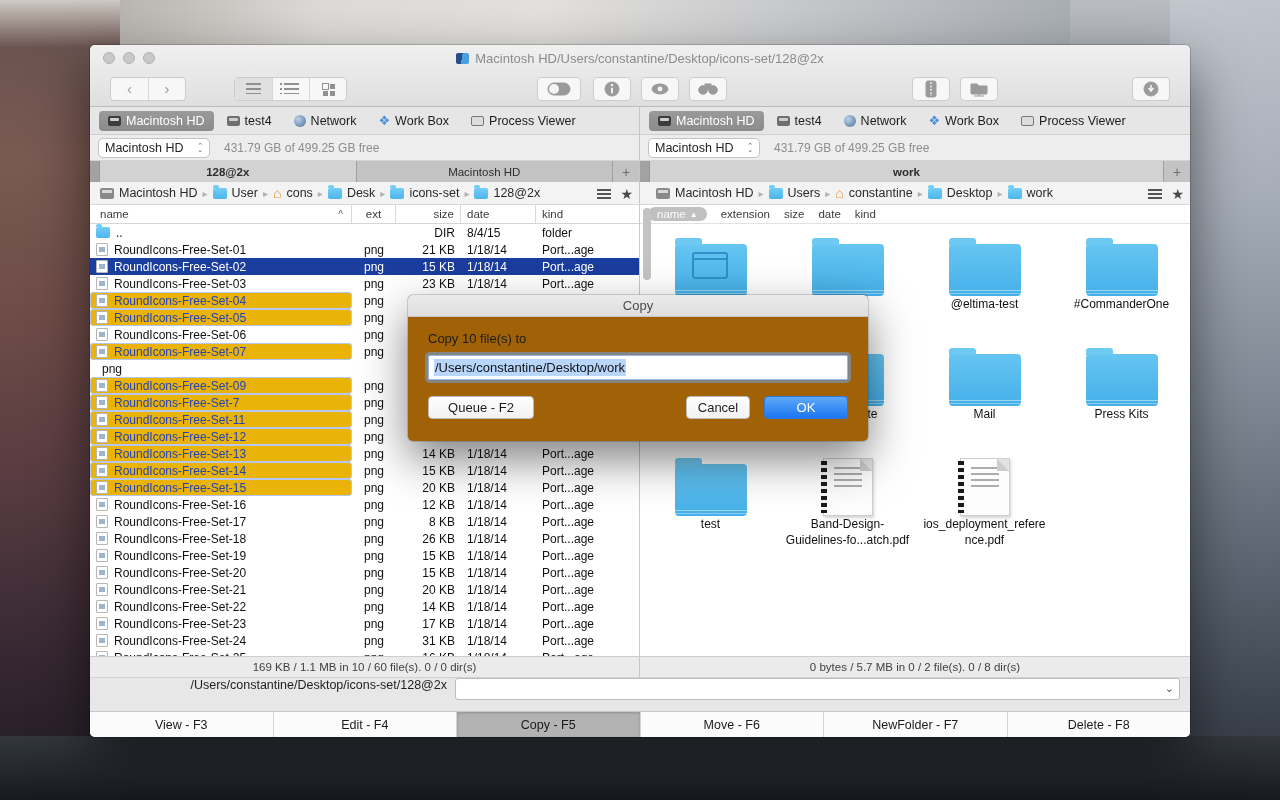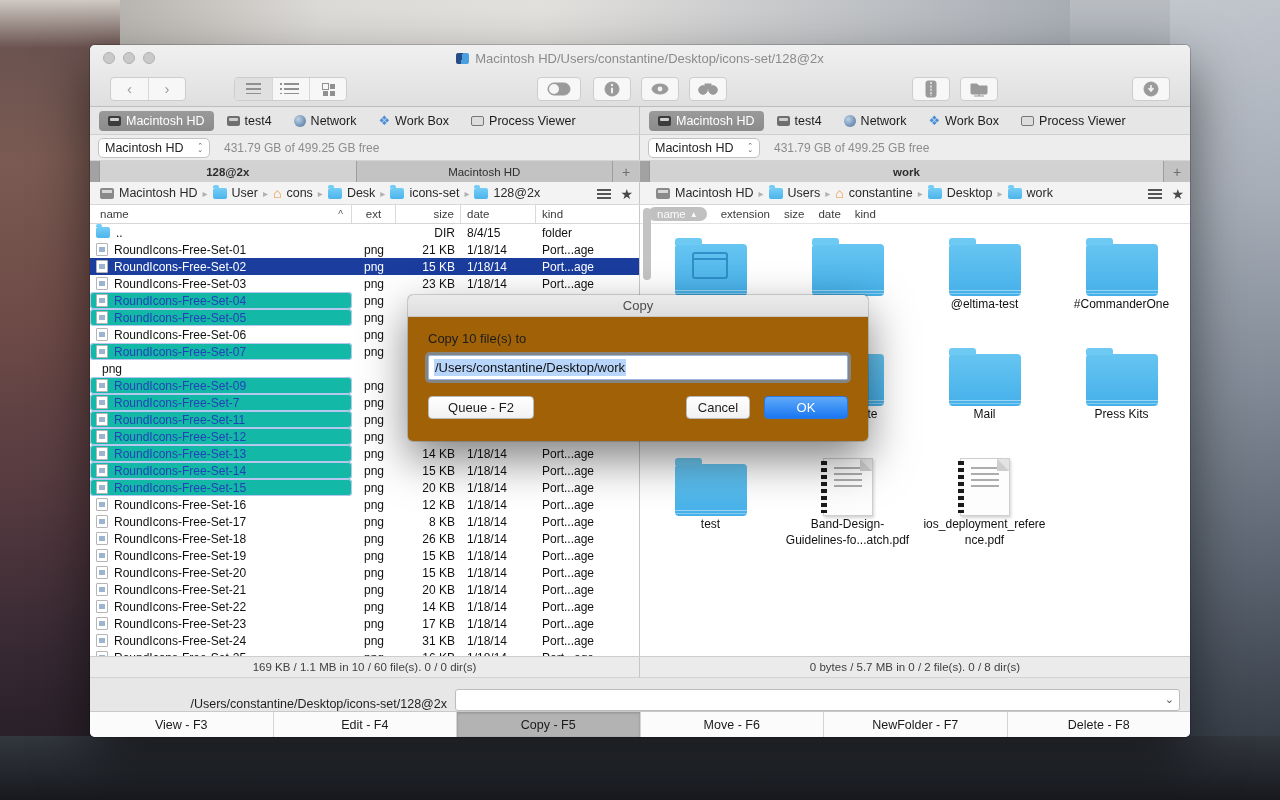--- a/index.html
+++ b/index.html
@@ -115,21 +115,21 @@
   .rcolhead { height:19px; display:flex; align-items:center; gap:14px; font-size:11.5px; color:#3c3c3c;
     border-bottom:1px solid #e2e2e2; background:#fff; padding-left:8px; flex:none; }
   .hpill { background:#c0c0c0; color:#fafafa; border-radius:8px; padding:1px 9px; display:flex; gap:4px; align-items:center; }
   .hpill .asc { font-size:8px; }
 
   .filelist { flex:1; overflow:hidden; }
   .frow { height:17px; display:flex; align-items:center; font-size:12px; color:#111; }
   .frow .cell { height:100%; display:flex; align-items:center; }
   .frow .c-name { gap:6px; padding-left:6px; border-radius:4px; }
   .frow.selected { background:#1a3d9e; color:#fff; }
-  .frow.marked .c-name { background:#14b8a6; box-shadow:inset 0 0 0 1px #b6c7ef; color:#2342b8; }
+  .frow.marked .c-name { background:#eab308; box-shadow:inset 0 0 0 1px #b6c7ef; color:#2342b8; }
   .ficon { width:12px; height:13px; background:#fff; border:1px solid #b5b5b5; border-radius:1px; position:relative; flex:none; }
   .ficon::after { content:""; position:absolute; left:2px; top:3px; width:6px; height:5px; background:#9db4cf; }
   .ficon-folder { width:14px; height:11px; border-radius:2px; background:linear-gradient(#74cdf5,#4db4ec); position:relative; flex:none; }
   .ficon-folder::before { content:""; position:absolute; left:0; top:-3px; width:6px; height:3px; border-radius:2px 2px 0 0; background:#74cdf5; }
   .scrollthumb { position:absolute; left:553px; top:3px; width:8px; height:72px; background:#c3c3c3; border-radius:4px; }
 
   
   .grid { flex:1; display:grid; grid-template-columns:repeat(4,137px); justify-content:start;
     padding:14px 0 0 2px; grid-auto-rows:110px; overflow:hidden; }
   .gitem { display:flex; flex-direction:column; align-items:center; }
@@ -145,21 +145,21 @@
     background:repeating-linear-gradient(#1a1a1a 0 4px,#f5f5f5 4px 7px); }
   .pdfdoc::after { content:""; position:absolute; right:0; top:0; border-style:solid; border-width:0 12px 12px 0;
     border-color:transparent #e3e3e3 #cdcdcd transparent; }
   .pdflines { position:absolute; left:10px; top:8px; width:28px; height:22px;
     background:repeating-linear-gradient(#8a8a8a 0 2px,transparent 2px 6px); opacity:.7; }
   .glabel { margin-top:1px; font-size:12px; color:#111; text-align:center; max-width:128px; line-height:1.3; word-wrap:break-word; }
 
   
   .statusrow { height:21px; background:#ebebeb; border-top:1px solid #cdcdcd; }
   .statusrow .half { display:flex; align-items:center; justify-content:center; font-size:11.5px; color:#3f3f3f; }
-  .cmdrow { height:34px; background:#e7e7e7; border-top:1px solid #d2d2d2; display:flex; align-items:flex-end; padding:0 10px; flex:none; }
+  .cmdrow { height:34px; background:#e7e7e7; border-top:1px solid #d2d2d2; display:flex; align-items:flex-start; padding:0 10px; flex:none; }
   .cmd-label { width:355px; text-align:right; padding-right:8px; font-size:12.5px; color:#1e1e1e; white-space:nowrap; overflow:hidden; }
   .cmd-input-wrap { flex:1; position:relative; }
   .cmd-input { width:100%; height:22px; border:1px solid #bdbdbd; border-radius:3px; background:#fff; font-size:12.5px; padding:0 22px 0 6px; font-family:"Liberation Sans",sans-serif; }
   .cmd-chev { position:absolute; right:6px; top:4px; color:#555; font-size:11px; }
   .fnbar { height:26px; background:#fbfbfb; display:flex; flex:none; border-top:1px solid #c9c9c9; }
   .fnbtn { flex:1; display:flex; align-items:center; justify-content:center; font-size:12.5px; color:#1a1a1a; border-left:1px solid #d4d4d4; }
   .fnbtn:first-child { border-left:none; }
   .fnbtn.active { background:#b3b3b3; box-shadow:inset 0 1px 3px rgba(0,0,0,.2); }
 
   

